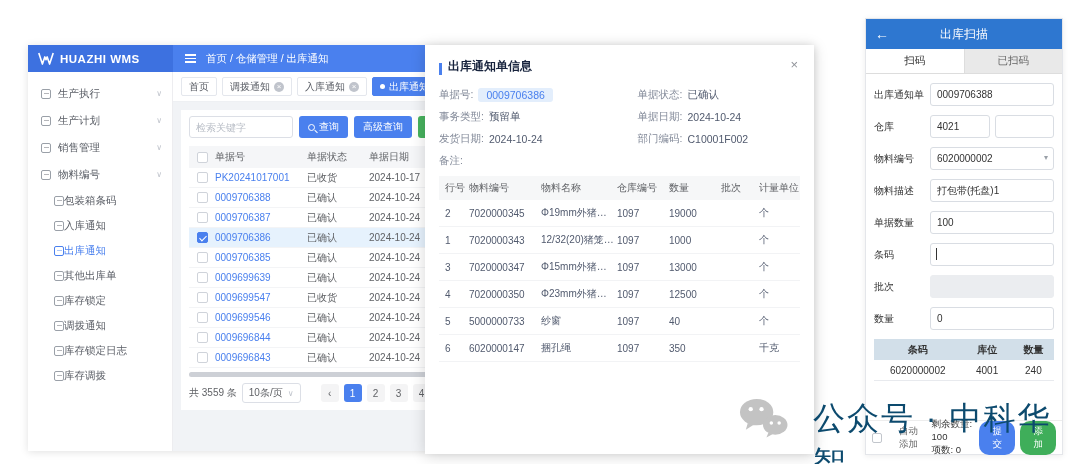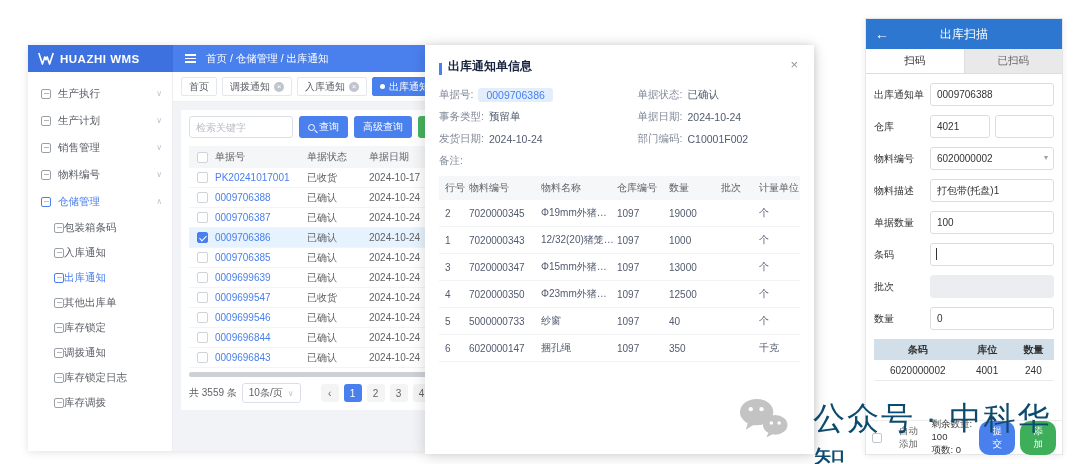--- a/index.html
+++ b/index.html
@@ -163,25 +163,20 @@
       <div class="side-item">
         <span class="ico"></span>
         <span>销售管理</span>
         <span class="chev">∨</span>
       </div>
       <div class="side-item">
         <span class="ico"></span>
         <span>物料编号</span>
         <span class="chev">∨</span>
       </div>
-      <div class="side-item active">
-        <span class="ico"></span>
-        <span>仓储管理</span>
-        <span class="chev">∧</span>
-      </div>
       <div class="sub-item">
         <span class="ico"></span>
         <span>包装箱条码</span>
       </div>
       <div class="sub-item">
         <span class="ico"></span>
         <span>入库通知</span>
       </div>
       <div class="sub-item active">
         <span class="ico"></span>

